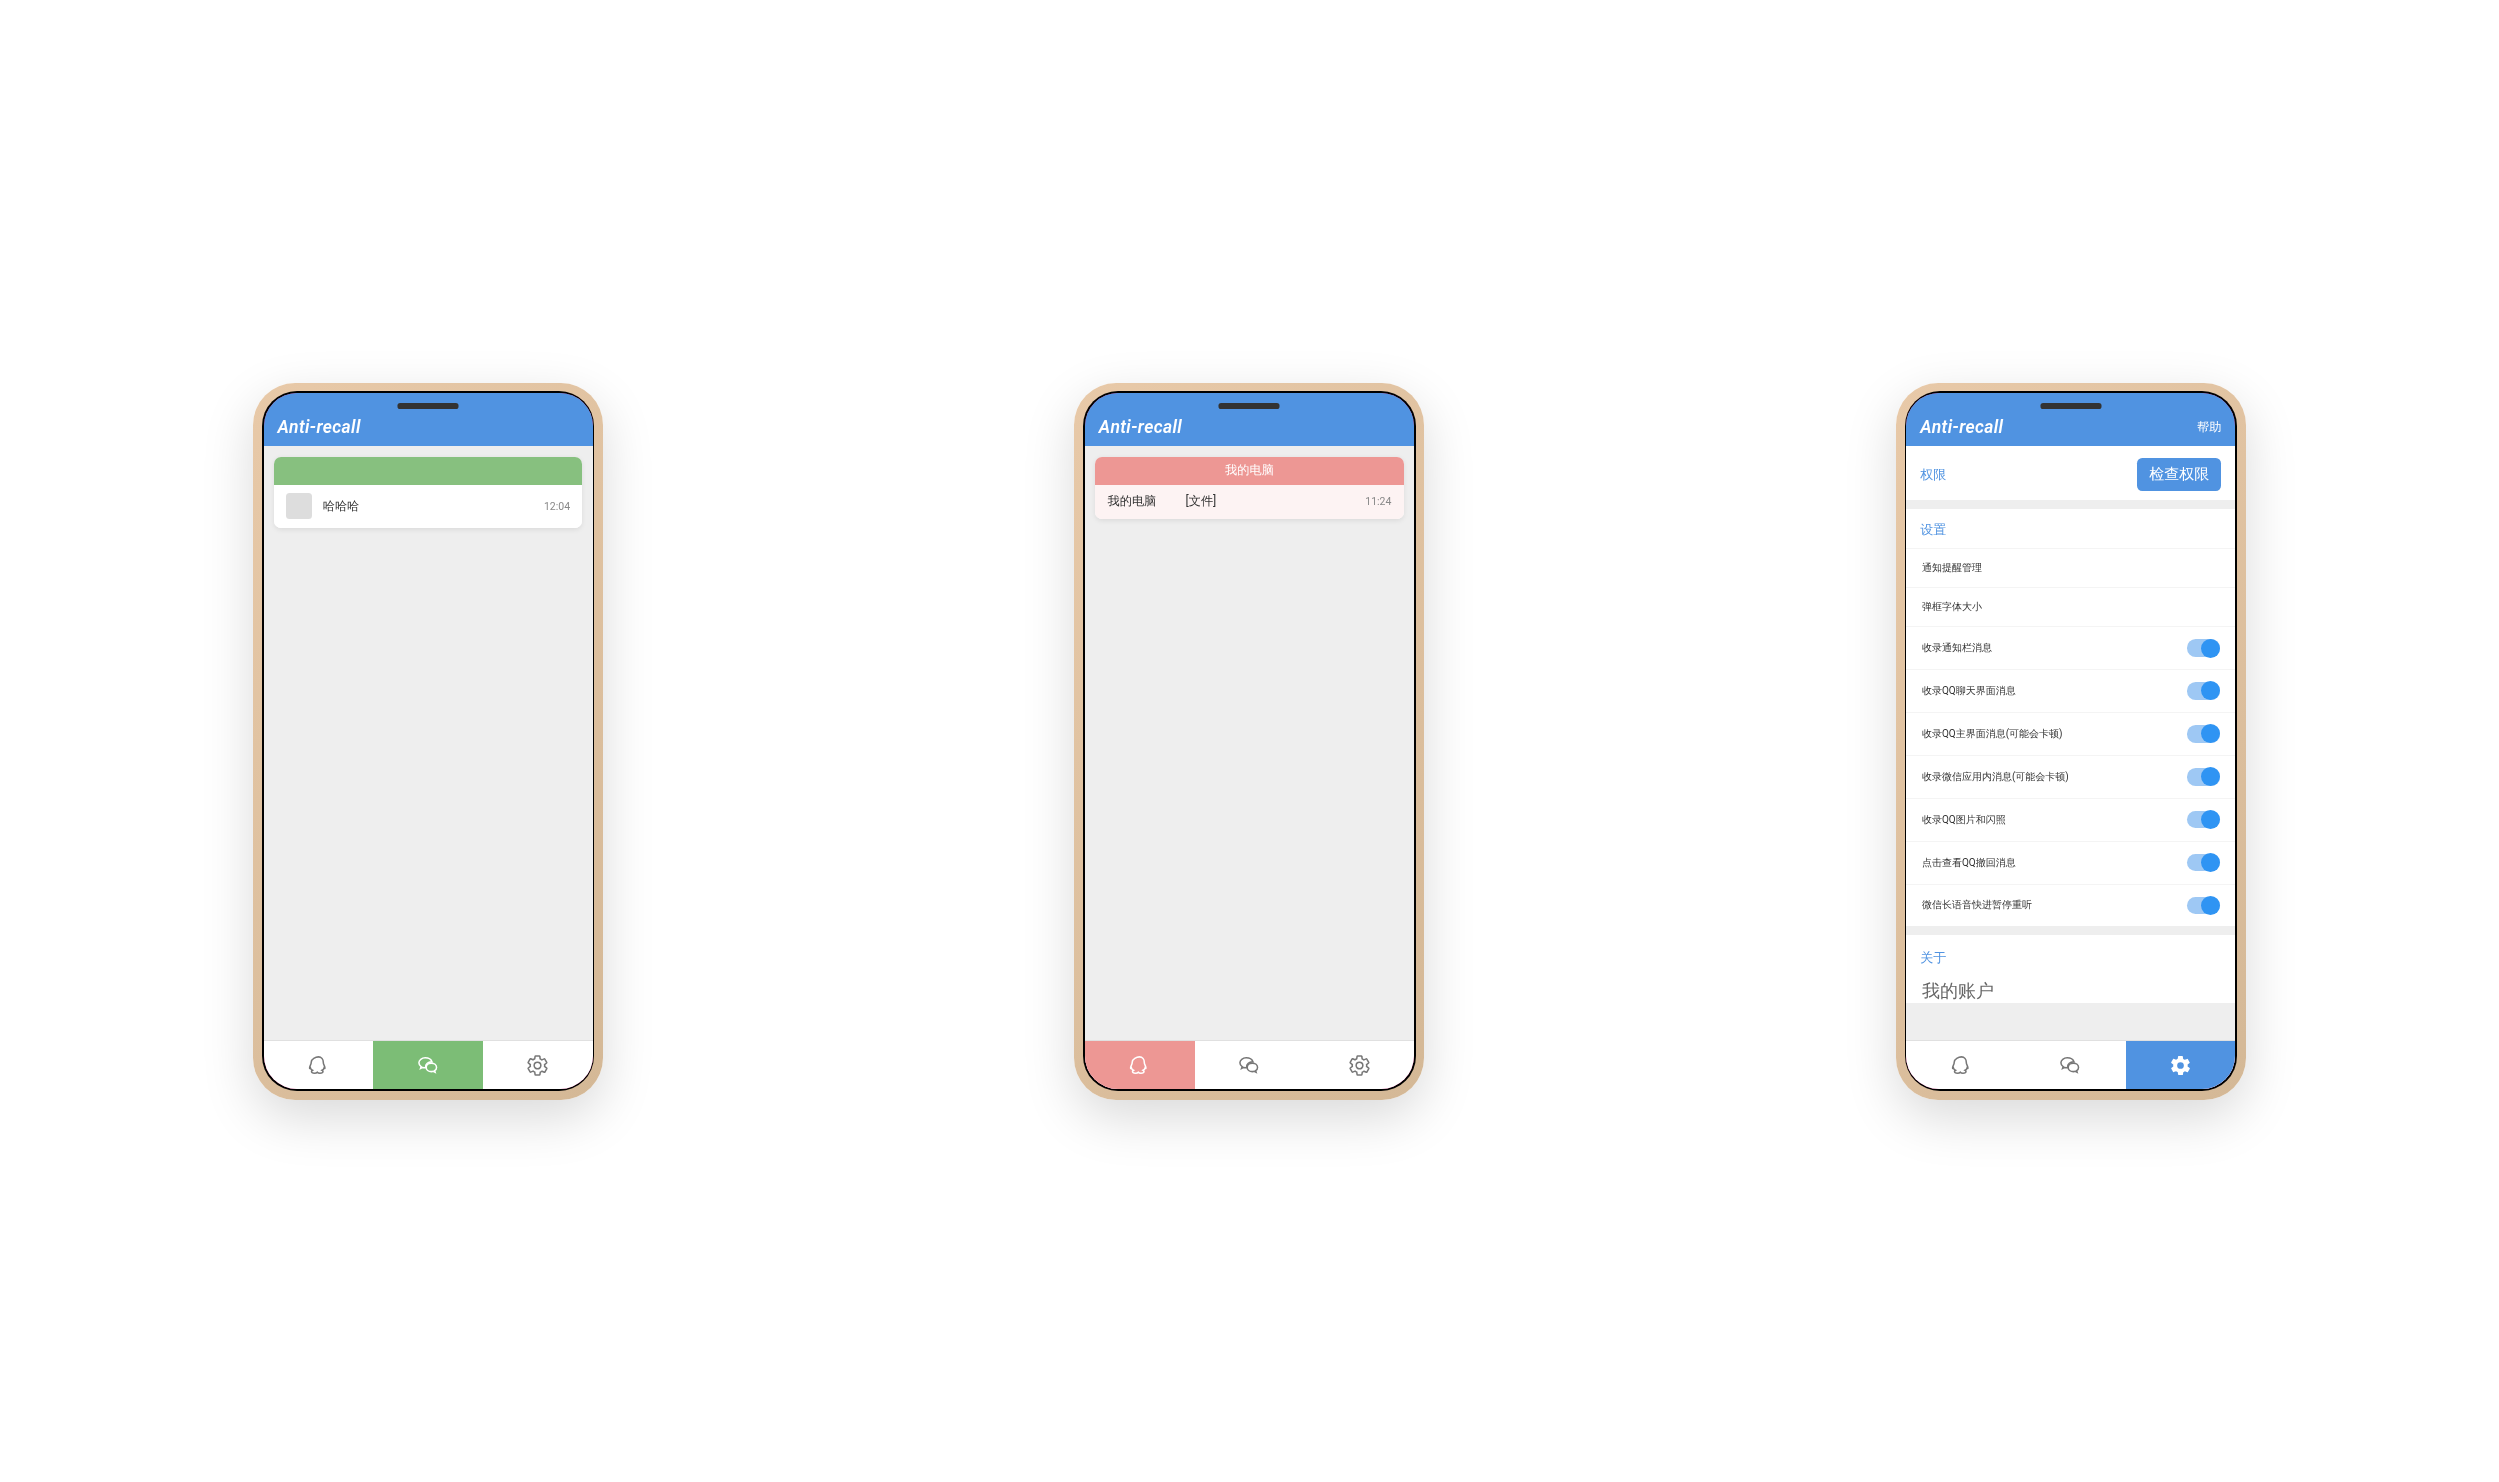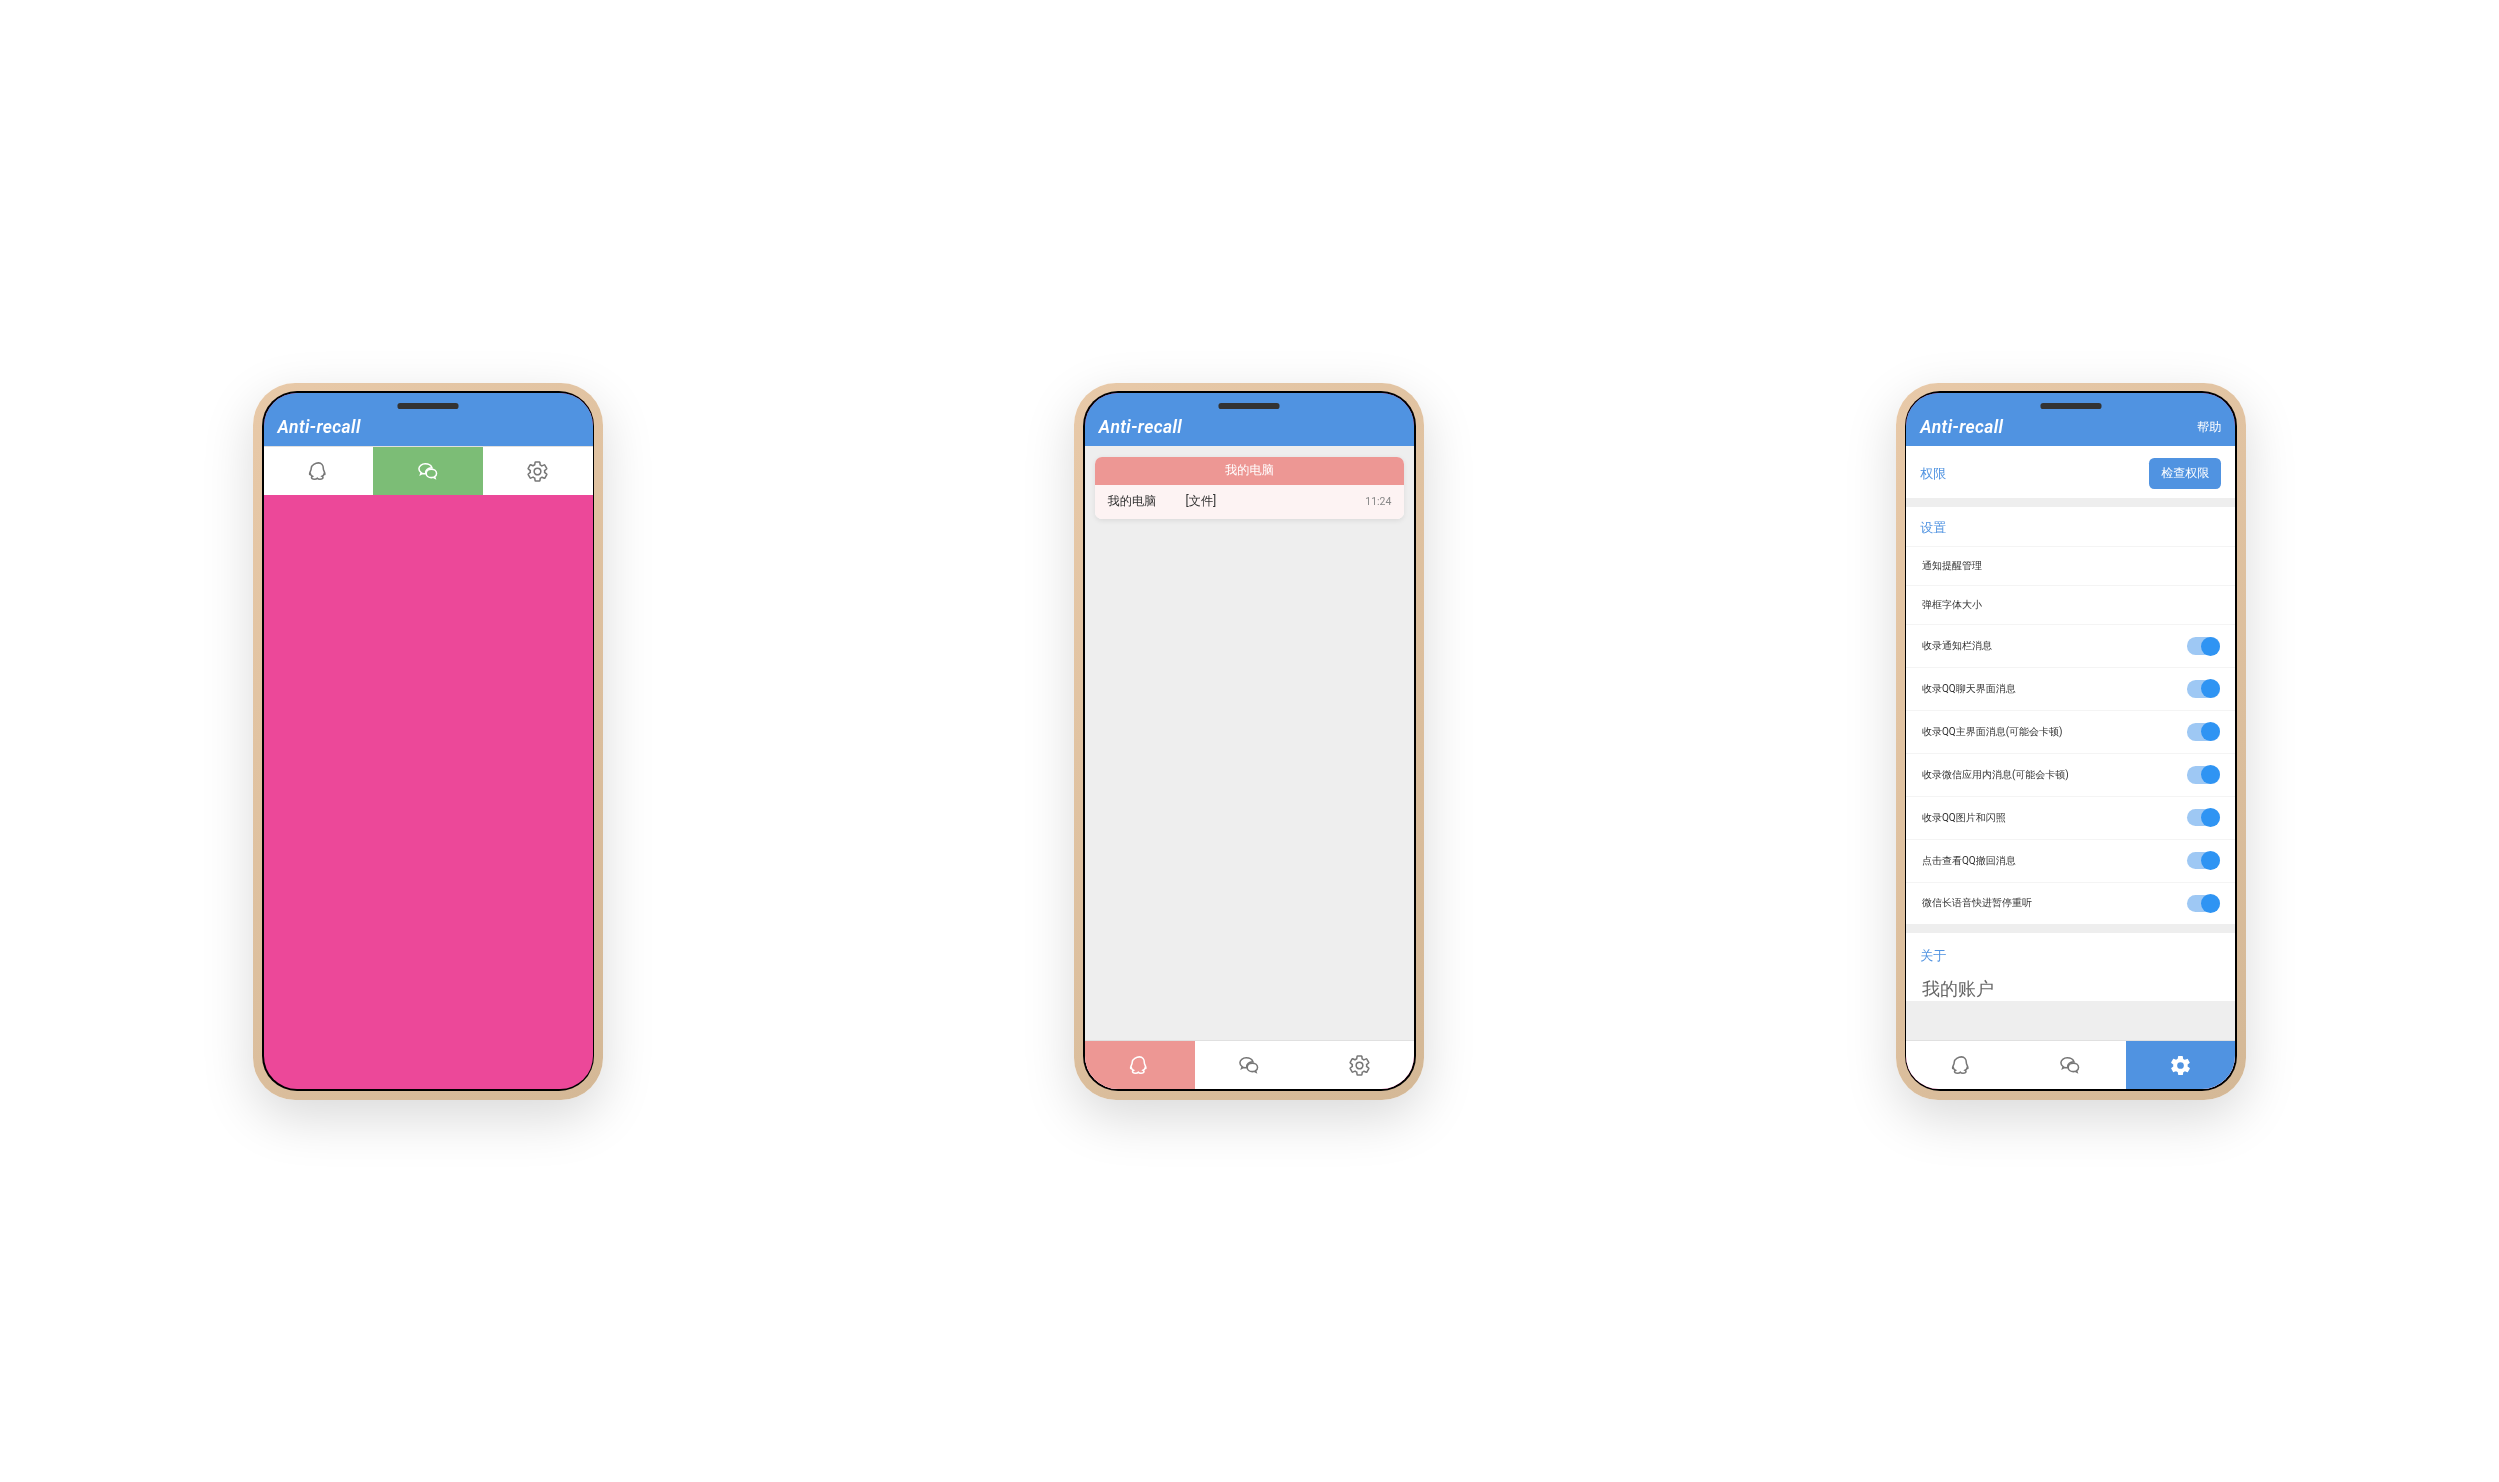--- a/index.html
+++ b/index.html
@@ -168,21 +168,21 @@
     justify-content: space-between;
     align-items: center;
     border-top: 0.9px solid #f4f4f4;
   }
   .check-btn {
     background: #5093e1;
     color: #fff;
     border: none;
     padding: 7px 12.2px;
     border-radius: 5.2px;
-    font-size: 12px;
+    font-size: 15px;
   }
   .toggle {
     width: 33px; height: 17.5px; background: #9ec8f4; border-radius: 8.7px;
     position: relative;
   }
   .toggle::after {
     content: '';
     position: absolute;
     right: 0; top: -0.9px;
     width: 19px; height: 19px;
@@ -196,20 +196,32 @@
 </head>
 <body>
 
 <div class="phone-frame">
   <div class="phone-inner">
     <div class="earpiece"></div>
     <div class="screen">
       <div class="header">
         <span class="header-title">Anti-recall</span>
       </div>
+      <div class="content">
+        <div class="card">
+          <div class="card-header-green"></div>
+          <div class="card-row">
+            <div class="row-left">
+              <div class="avatar-placeholder"></div>
+              <span>哈哈哈</span>
+            </div>
+            <span class="time">12:04</span>
+          </div>
+        </div>
+      </div>
       <div class="bottom-nav">
         <div class="nav-item">
           <svg class="nav-icon-svg" viewBox="0 0 24 24">
               <path d="M12 3c3 0 5 2.5 5 5.5 0 1 .2 1.8.7 2.8.6 1.2 1 2.3 1 3.2 0 .8-.6 1-1 .3-.3.9-1 1.7-2 2.2.6.3 1 .8 1 1.3 0 .9-1.4 1.7-3.2 1.7-1.3 0-2.3-.4-2.8-1-.5.6-1.5 1-2.8 1C6.1 20 4.7 19.2 4.7 18.3c0-.5.4-1 1-1.3-1-.5-1.7-1.3-2-2.2-.4.7-1 .5-1-.3 0-.9.4-2 1-3.2.5-1 .7-1.8.7-2.8C4.4 5.5 9 3 12 3z"></path>
             </svg>
         </div>
         <div class="nav-item active-green">
           <svg class="nav-icon-svg" viewBox="0 0 24 24">
             <path d="M8.5 4C5 4 2 6.3 2 9.2c0 1.6.9 3 2.3 4l-.6 1.9 2.2-1.1c.8.2 1.7.4 2.6.4.2 0 .5 0 .7 0-.1-.4-.2-.9-.2-1.3 0-2.7 2.6-4.9 5.9-4.9.2 0 .5 0 .7 0C14.8 5.7 11.9 4 8.5 4z"></path>
             <path d="M15 9.6c-3 0-5.4 2-5.4 4.4 0 2.4 2.4 4.4 5.4 4.4.7 0 1.4-.1 2-.3l1.9 1-.5-1.7c1.2-.8 2-2 2-3.4 0-2.4-2.4-4.4-5.4-4.4z"></path>

